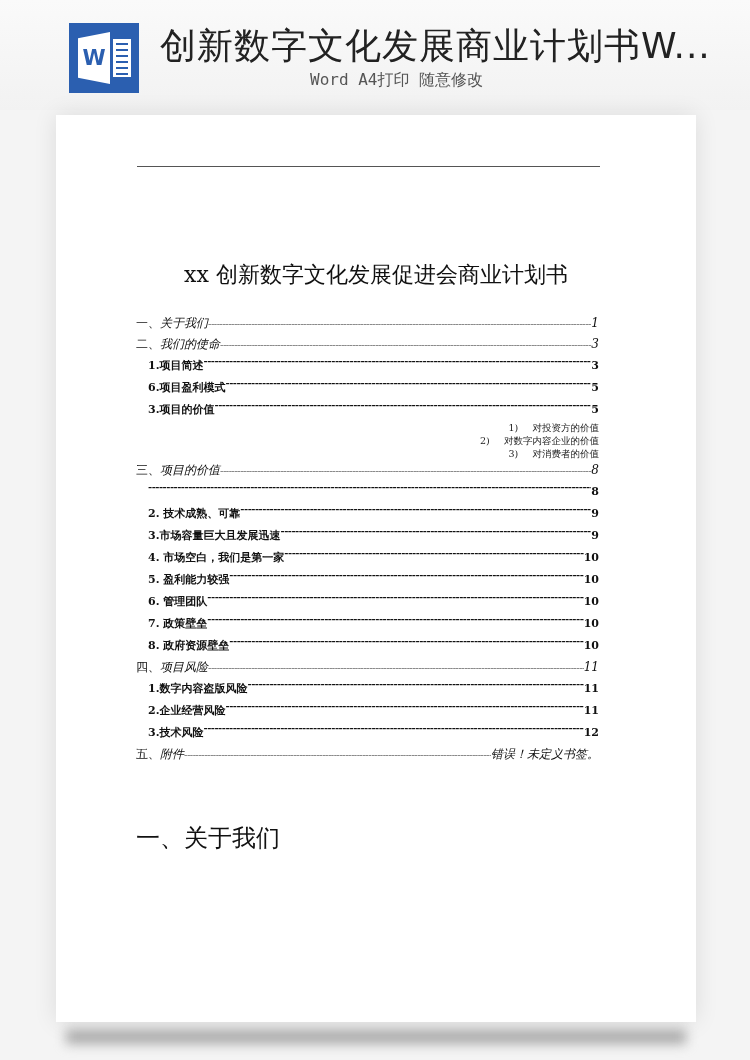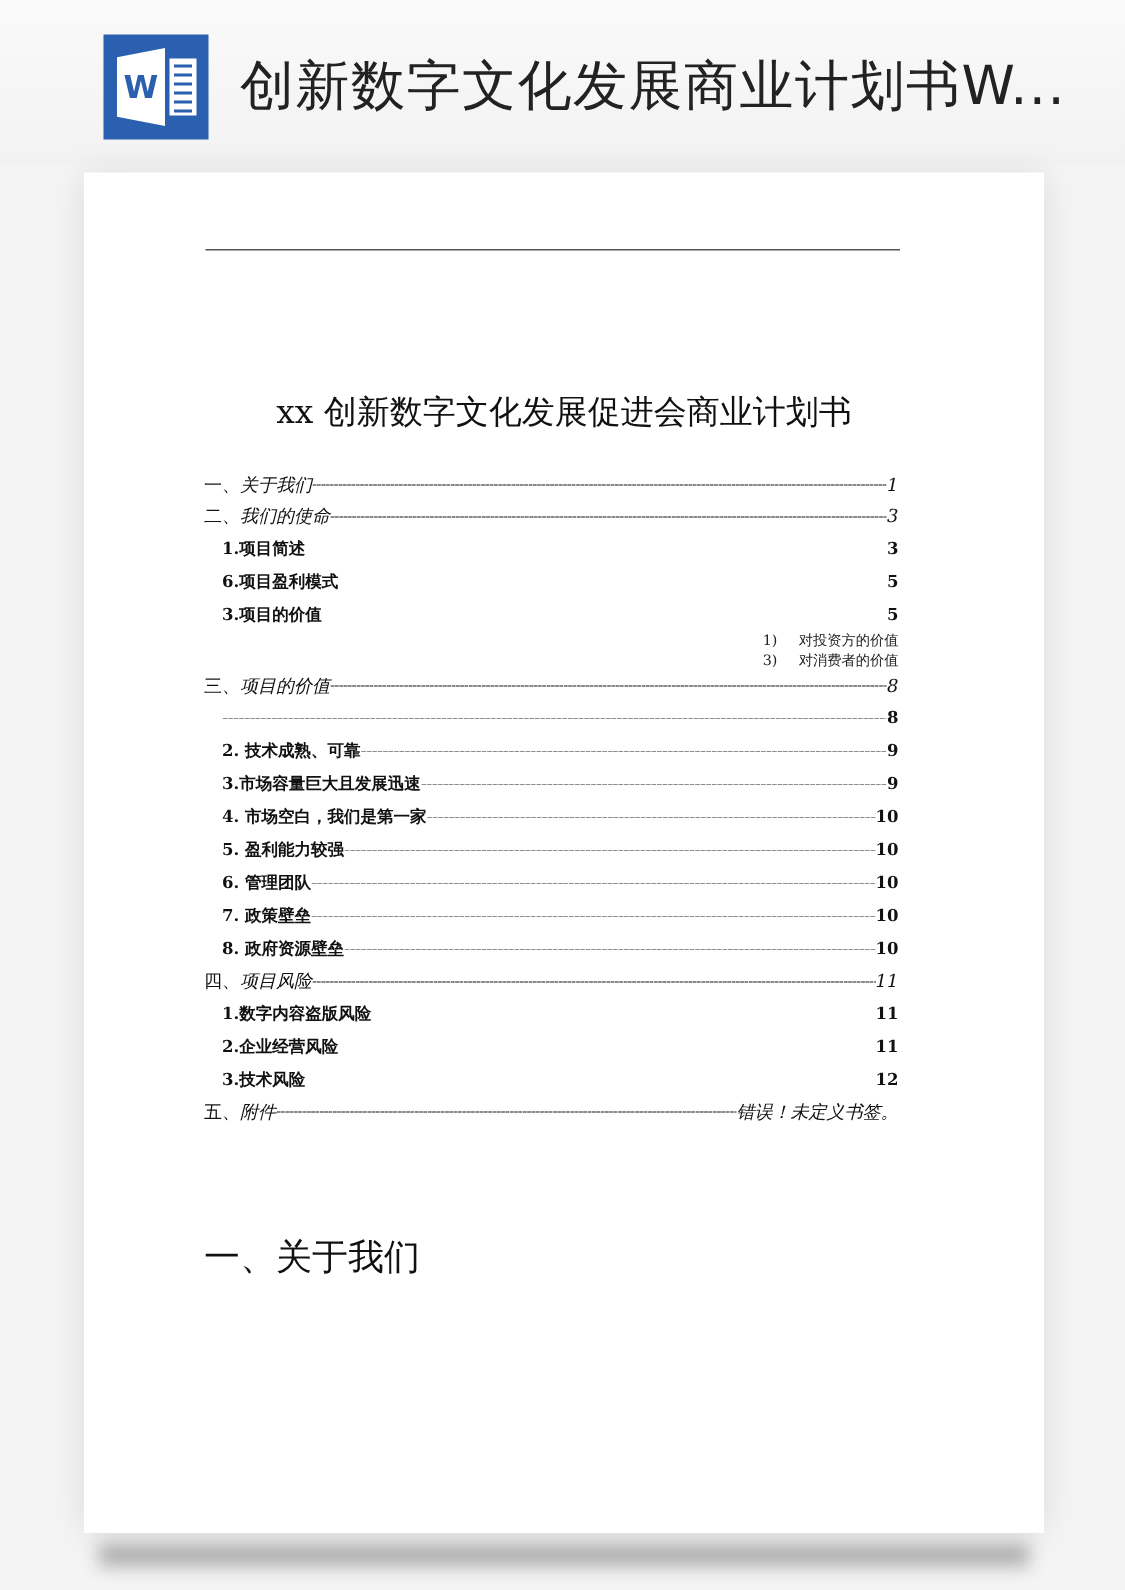--- a/index.html
+++ b/index.html
@@ -3,35 +3,35 @@
 <meta charset="utf-8">
 <style>
   html,body{margin:0;padding:0;}
   body{width:750px;height:1060px;background:#f4f4f4;position:relative;overflow:hidden;font-family:"DejaVu Serif",serif;color:#111;}
   .banner{position:absolute;left:0;top:0;width:750px;height:110px;background:linear-gradient(#fafafa,#f2f2f2);}
   .word-icon{position:absolute;left:69px;top:23px;width:70px;height:70px;background:#2b5fb0;}
   .word-icon .doc{position:absolute;left:9px;top:9px;width:32px;height:52px;background:#fff;clip-path:polygon(0 12%,100% 0,100% 100%,0 88%);}
   .word-icon .w{position:absolute;left:12px;top:23px;width:26px;font:bold 21px "DejaVu Sans",sans-serif;color:#2b5fb0;text-align:center;}
   .word-icon .lines{position:absolute;left:44px;top:16px;width:18px;height:38px;background:#fff;}
   .word-icon .lines i{display:block;height:2px;background:#2b5fb0;margin:4px 3px 0 3px;}
-  .banner-title{position:absolute;left:160px;top:33px;font:36px "DejaVu Sans",sans-serif;color:#222;letter-spacing:1px;white-space:nowrap;}
+  .banner-title{position:absolute;left:160px;top:22px;font:36px "DejaVu Sans",sans-serif;color:#222;letter-spacing:1px;white-space:nowrap;}
   .banner-sub{position:absolute;left:310px;top:70px;font:16px "DejaVu Sans Mono",monospace;color:#555;white-space:nowrap;}
   .page-shadow{position:absolute;left:66px;top:1030px;width:620px;height:14px;background:#aaa;filter:blur(6px);}
   .page{position:absolute;left:56px;top:115px;width:640px;height:907px;background:#fff;box-shadow:0 0 22px rgba(0,0,0,0.10);}
   .header-rule{position:absolute;left:81px;top:51px;width:463px;height:1px;background:#555;}
   .doc-title{position:absolute;left:0;top:145px;width:640px;text-align:center;font:22px "DejaVu Serif",serif;color:#111;}
   .toc{position:absolute;left:80px;top:198px;width:463px;}
   .toc-row{display:flex;align-items:flex-end;white-space:nowrap;overflow:hidden;}
   .toc-row .lbl{flex:none;}
   .toc-row .lead{flex:1;overflow:hidden;height:1em;position:relative;}
   .toc-row .lead:after{content:"------------------------------------------------------------------------------------------------------------------------------------------------------";position:absolute;left:0;bottom:0;font-size:10px;letter-spacing:-0.5px;}
   .toc-row .pg{flex:none;}
   .l1{font:italic 12px "DejaVu Serif",serif;height:21px;line-height:21px;}
   .l1 .num{font-style:normal;}
-  .l2{font:bold 11px "DejaVu Serif",serif;height:22px;line-height:22px;padding-left:12px;}
+  .l2{font:bold 11px "DejaVu Serif",serif;height:22px;line-height:22px;padding-left:12px;align-items:center;}
   .l3{font:9.5px "DejaVu Serif",serif;height:13px;line-height:13px;padding-left:26px;color:#222;flex-direction:column;}
   .l3 .n{display:inline-block;width:24px;}
   .sec-head{position:absolute;left:80px;top:707px;font:24px "DejaVu Sans",sans-serif;color:#111;}
   .body-text{position:absolute;left:80px;top:738px;width:465px;font:10.5px "DejaVu Serif",serif;line-height:24px;color:#222;text-align:justify;}
   .body-text p{margin:0;text-indent:42px;}
   .footer{position:absolute;left:0;top:844px;width:736px;text-align:right;font:9px "DejaVu Sans",sans-serif;color:#333;padding-left:24px;}
 </style>
 </head>
 <body>
 
@@ -42,20 +42,21 @@
     <div class="lines">
         <i></i>
         <i></i>
         <i></i>
         <i></i>
         <i></i>
         <i></i>
       </div>
   </div>
   <div class="banner-title">创新数字文化发展商业计划书W...</div>
+  <div class="banner-sub">Word A4打印 随意修改</div>
 </div>
 
 <div class="page-shadow"></div>
 
 <div class="page">
   <div class="header-rule"></div>
   <div class="doc-title">xx 创新数字文化发展促进会商业计划书</div>
 
   <div class="toc" id="toc">
       <div class="toc-row l1">
@@ -80,20 +81,25 @@
       </div>
       <div class="toc-row l2">
         <span class="lbl"><span>3.项目的价值</span></span>
         <span class="lead"></span>
         <span class="pg">5</span>
       </div>
       <div class="toc-row l3">
         <span class="lbl"><span class="n">1)</span><span>对投资方的价值</span></span>
         <span class="lead"></span>
         <span class="pg">5</span>
+      </div>
+      <div class="toc-row l3">
+        <span class="lbl"><span class="n">2)</span><span>对数字内容企业的价值</span></span>
+        <span class="lead"></span>
+        <span class="pg">7</span>
       </div>
       <div class="toc-row l3">
         <span class="lbl"><span class="n">3)</span><span>对消费者的价值</span></span>
         <span class="lead"></span>
         <span class="pg">8</span>
       </div>
       <div class="toc-row l1">
         <span class="lbl"><span class="num">三、</span><span>项目的价值</span></span>
         <span class="lead"></span>
         <span class="pg">8</span>

